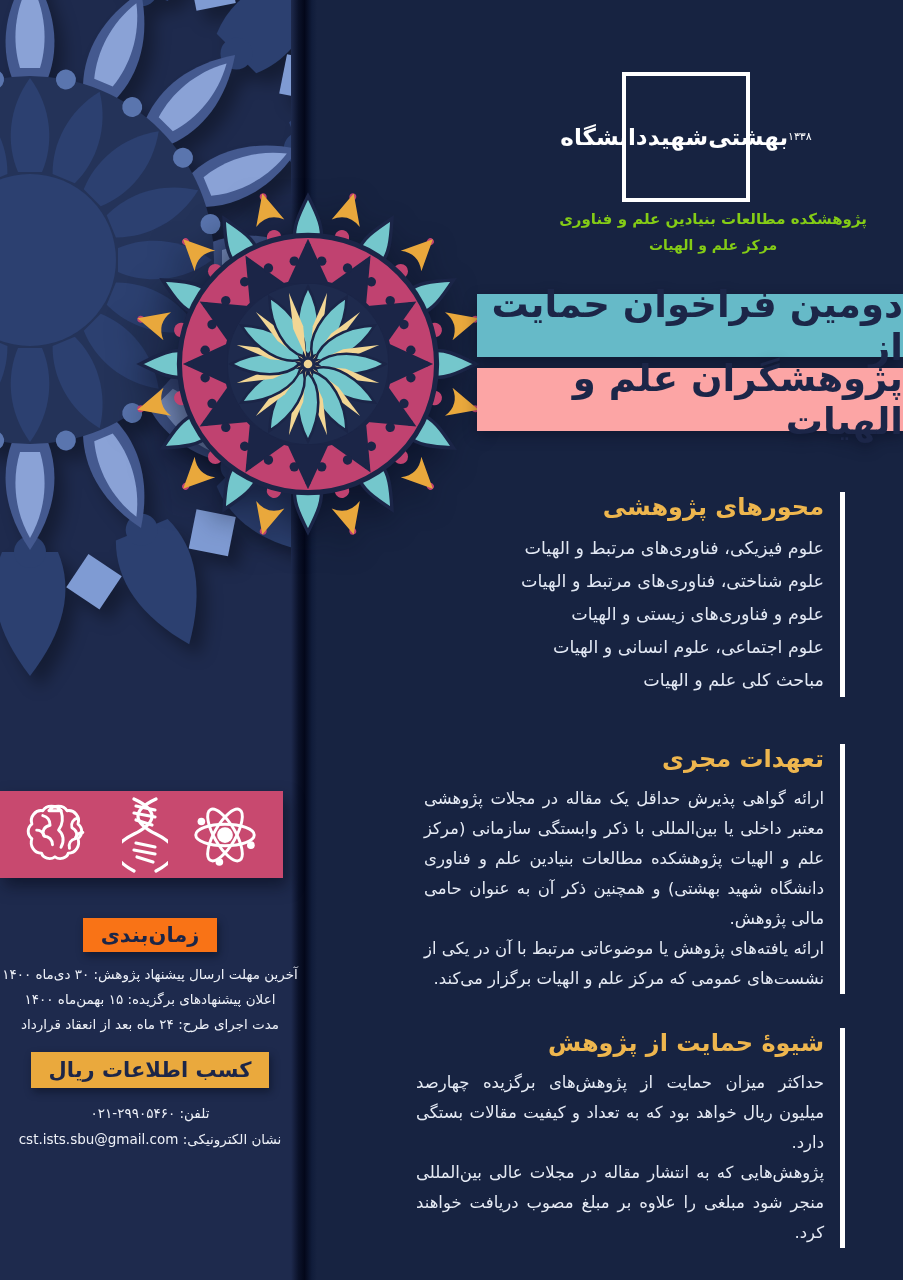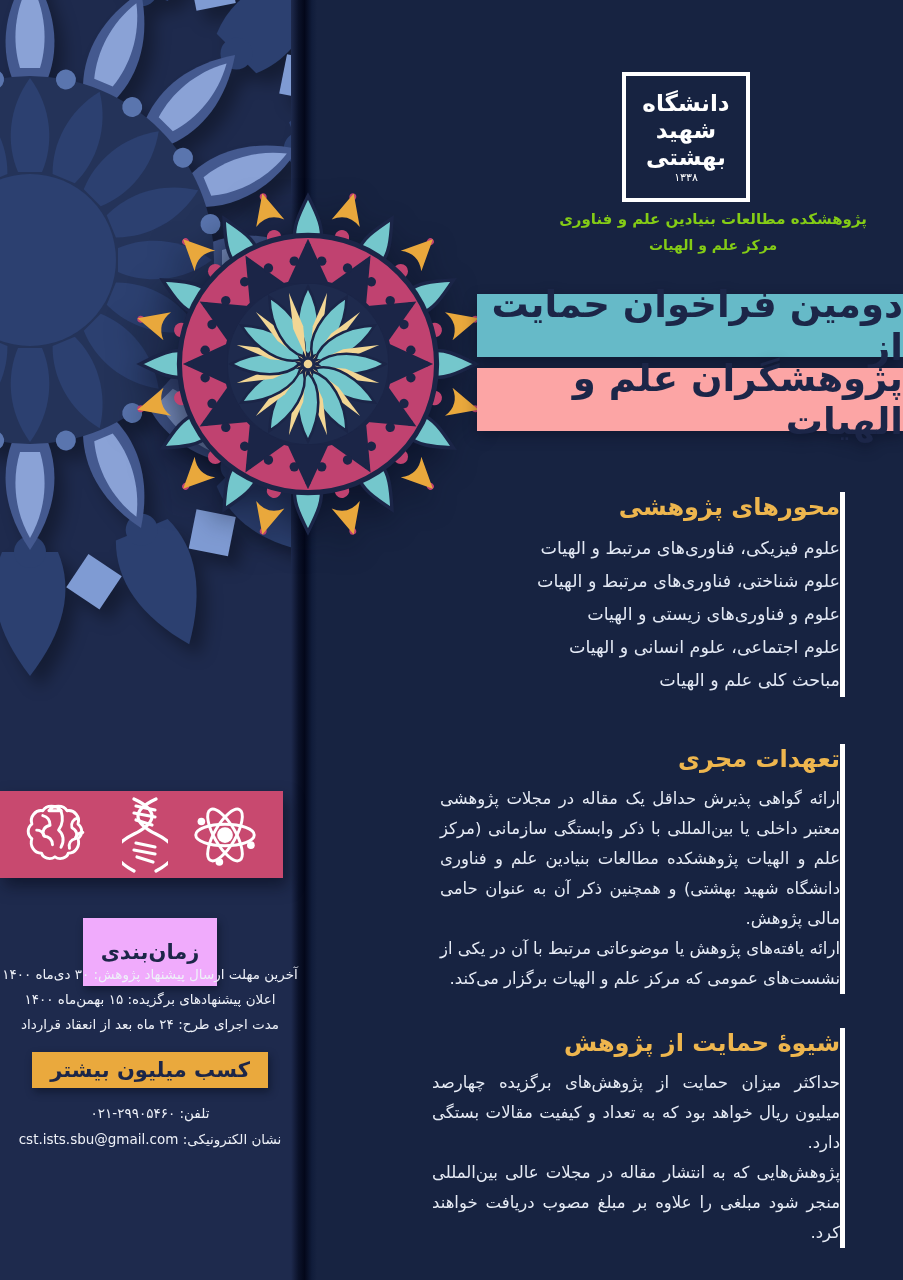--- a/index.html
+++ b/index.html
@@ -6,49 +6,49 @@
   #poster{position:relative;width:903px;height:1280px;margin:0 auto;overflow:hidden;
           background:#172341;font-family:"DejaVu Sans",sans-serif;}
   
   #left-panel{position:absolute;left:0;top:0;width:300px;height:1280px;background:#1e2a4d;overflow:hidden;}
   #divider{position:absolute;left:291px;top:0;width:26px;height:1280px;
            background:linear-gradient(90deg,#1e2a4d 0%,#0a1128 30%,#03071a 52%,#101c3a 80%,#172341 100%);}
   .blue-mandala{position:absolute;left:-390px;top:-160px;filter:drop-shadow(10px 12px 8px rgba(0,0,0,.32));}
   .color-mandala{position:absolute;left:128px;top:184px;filter:drop-shadow(-6px 12px 14px rgba(4,8,24,.55));}
   
   #logo-frame{position:absolute;left:622px;top:72px;width:120px;height:122px;border:4px solid #fff;
-              display:flex;flex-direction:column;align-items:center;justify-content:center;color:#fff;}
+              display:flex;flex-direction:row;align-items:center;justify-content:center;color:#fff;}
   #logo-frame .lw{font-weight:bold;font-size:23px;line-height:27px;}
   #logo-frame .ly{font-size:11px;line-height:14px;letter-spacing:2px;text-align:right;}
   #org-block{position:absolute;left:523px;top:208px;width:380px;text-align:center;color:#84cc16;direction:rtl;}
   #org-block .o1{font-size:15px;font-weight:bold;line-height:22px;}
   #org-block .o2{font-size:14px;font-weight:bold;line-height:30px;}
   
   .banner{position:absolute;left:477px;width:426px;height:63px;display:flex;align-items:center;
           justify-content:center;direction:rtl;font-weight:bold;font-size:37px;color:#1c2648;
           filter:drop-shadow(0 5px 7px rgba(4,8,24,.4));}
   #banner1{top:294px;background:#66bac8;}
   #banner2{top:368px;background:#fca5a5;}
   
-  .section{position:absolute;direction:rtl;border-right:5px solid #ffffff;padding-right:0;color:#e6ebf5;}
+  .section{position:absolute;direction:rtl;border-right:5px solid #ffffff;padding-right:16px;color:#e6ebf5;}
   .section h2{margin:0 0 10px 0;font-size:24px;line-height:30px;color:#eeb64e;font-weight:bold;}
   #sec-axes{top:492px;right:58px;width:352px;}
   #sec-axes .axis{font-size:17.5px;line-height:33px;text-align:right;color:#e2e8f4;}
   #sec-commit{top:744px;right:58px;width:400px;}
   #sec-support{top:1028px;right:58px;width:408px;}
   .section p{margin:0;font-size:16.5px;line-height:30px;text-align:justify;}
   
   #icon-banner{position:absolute;left:0;top:791px;width:283px;height:87px;background:#c8496f;
                display:flex;align-items:center;justify-content:space-evenly;
                filter:drop-shadow(4px 8px 8px rgba(3,6,18,.5));}
   
   .side-block{position:absolute;left:0;width:300px;text-align:center;direction:rtl;color:#eef1f8;}
   .badge{display:inline-block;font-weight:bold;color:#1c2648;filter:drop-shadow(2px 4px 4px rgba(3,6,18,.45));}
   #schedule-badge{top:918px;}
-  #schedule-badge .badge{background:#f0abfc;font-size:21px;padding:22px 18px;}
+  #schedule-badge .badge{background:#f97316;font-size:21px;padding:5px 18px;}
   #schedule-lines{top:962px;}
   #schedule-lines div{font-size:13.5px;line-height:25px;font-weight:500;}
   #info-badge{top:1052px;}
   #info-badge .badge{background:#eaa93d;font-size:21px;padding:6px 18px;}
   #contact-lines{top:1100px;}
   #contact-lines div{font-size:13.5px;line-height:26px;}
   #contact-lines .val{direction:ltr;unicode-bidi:embed;margin-top:12px;}
   svg{display:block;}
 </style>
 </head>
@@ -215,21 +215,21 @@
   <div id="schedule-badge" class="side-block">
     <span class="badge">زمان‌بندی</span>
   </div>
   <div id="schedule-lines" class="side-block">
     <div>آخرین مهلت ارسال پیشنهاد پژوهش: ۳۰ دی‌ماه ۱۴۰۰</div>
     <div>اعلان پیشنهادهای برگزیده: ۱۵ بهمن‌ماه ۱۴۰۰</div>
     <div>مدت اجرای طرح: ۲۴ ماه بعد از انعقاد قرارداد</div>
   </div>
 
   <div id="info-badge" class="side-block">
-    <span class="badge">کسب میلیون بیشتر</span>
+    <span class="badge">کسب اطلاعات ریال</span>
   </div>
   <div id="contact-lines" class="side-block">
     <div>
       <span>تلفن:</span>
       <span class="val">۰۲۱-۲۹۹۰۵۴۶۰</span>
     </div>
     <div>
       <span>نشان الکترونیکی:</span>
       <span class="val">cst.ists.sbu@gmail.com</span>
     </div>

